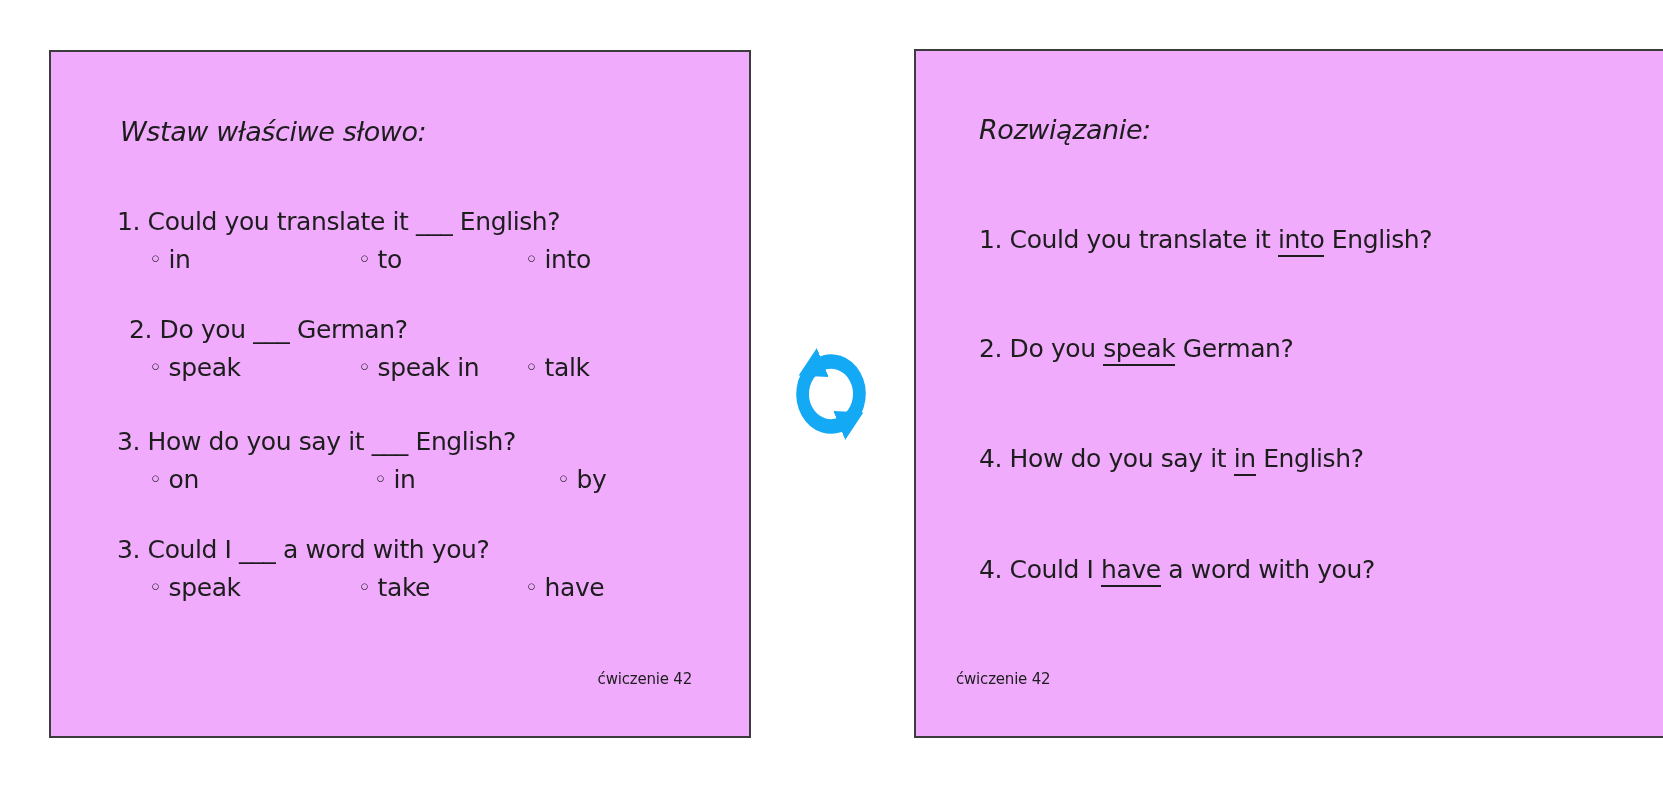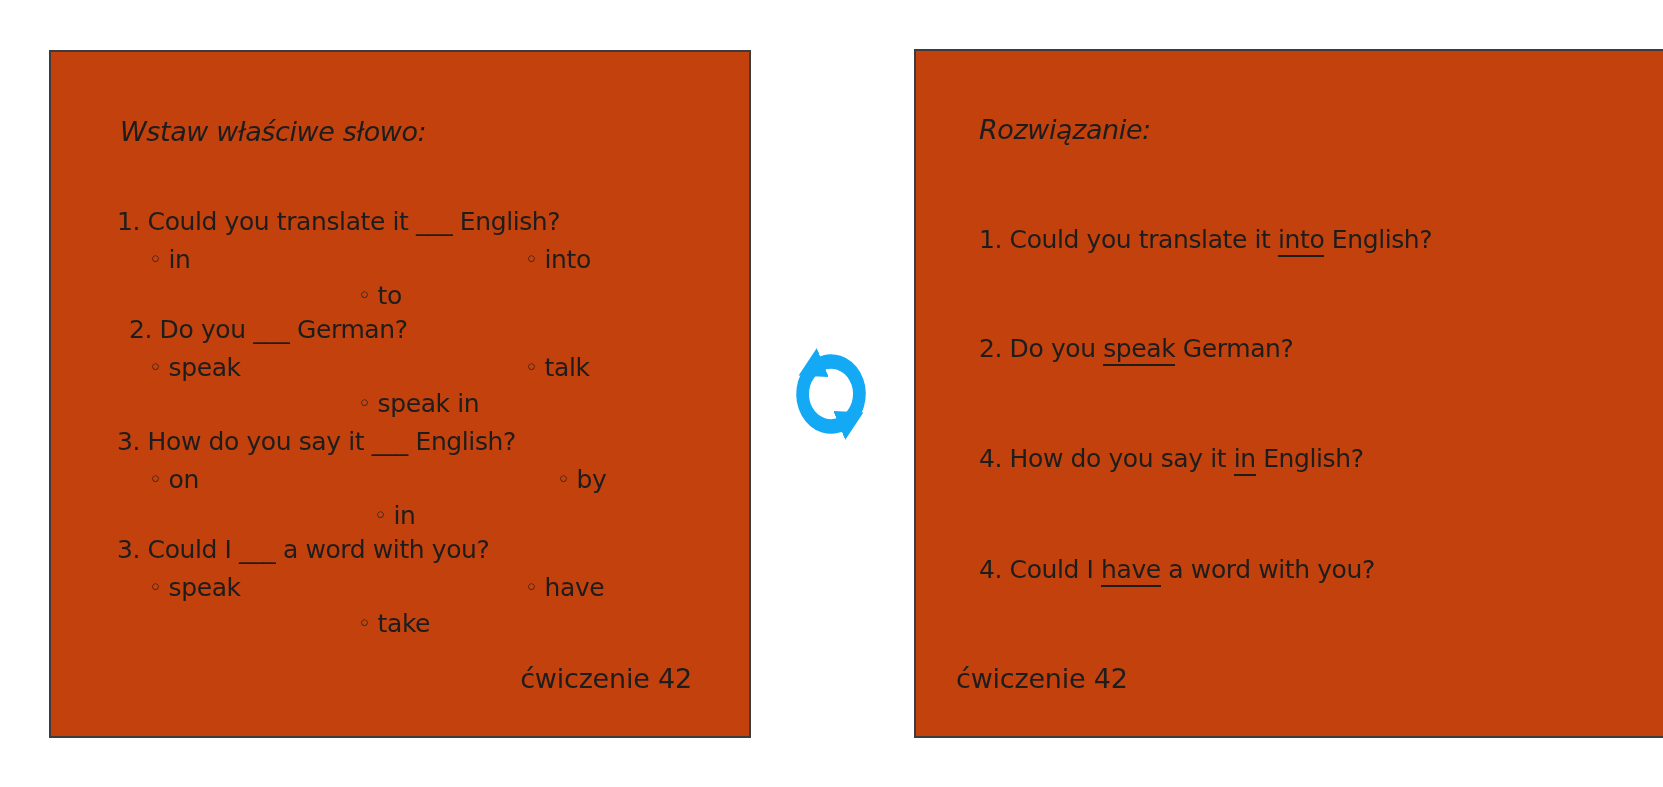--- a/index.html
+++ b/index.html
@@ -2,48 +2,48 @@
 <html><head>
 <meta charset="utf-8">
 <style>
   html,body{margin:0;padding:0;}
   body{
     width:1663px;height:787px;position:relative;background:#ffffff;
     font-family:"DejaVu Sans","Liberation Sans",sans-serif;
     color:#1d1d1d;overflow:hidden;
   }
   .card{
-    position:absolute;background:#c2410c;border:2px solid #3c3c3c;
+    position:absolute;background:#f0abfc;border:2px solid #3c3c3c;
     box-sizing:border-box;
   }
   #card-exercise{left:49px;top:50px;width:702px;height:688px;}
   #card-solution{left:914px;top:49px;width:832px;height:689px;}
   .line{position:absolute;line-height:34px;font-size:25px;letter-spacing:-0.4px;white-space:nowrap;}
   .card-title{font-style:italic;font-size:27px;}
   #card-exercise .card-title{left:69px;top:63px;}
   #card-solution .card-title{left:63px;top:62px;}
   .q0{left:66px;top:153px;}
   .o0{left:98px;top:191px;}
   .q1{left:78px;top:261px;}
   .o1{left:98px;top:299px;}
   .q2{left:66px;top:373px;}
   .o2{left:98px;top:411px;gap:16px;}
   .q3{left:66px;top:481px;}
   .o3{left:98px;top:519px;}
   .opts{display:flex;}
   .opt{white-space:nowrap;}
   .opt.c1{width:209px;}
-  .opt.c2{width:167px;margin-top:36px;}
+  .opt.c2{width:167px;}
   .circ{display:inline-block;font-size:22px;vertical-align:1px;margin-right:7px;}
   .a0{left:63px;top:172px;}
   .a1{left:63px;top:281px;}
   .a2{left:63px;top:391px;}
   .a3{left:63px;top:502px;}
   .u{border-bottom:2px solid #1d1d1d;padding-bottom:1px;}
-  .footer{position:absolute;font-size:27px;letter-spacing:-0.2px;line-height:28px;}
+  .footer{position:absolute;font-size:15px;letter-spacing:-0.2px;line-height:28px;}
   #card-exercise .footer{right:57px;top:613px;}
   #card-solution .footer{left:40px;top:614px;}
   #flip-icon{position:absolute;left:782px;top:338px;width:98px;height:112px;cursor:pointer;}
   #flip-icon svg{display:block;width:100%;height:100%;}
 </style>
 </head>
 <body>
 
 <div class="card" id="card-exercise">
   <div class="line card-title">Wstaw właściwe słowo:</div>

